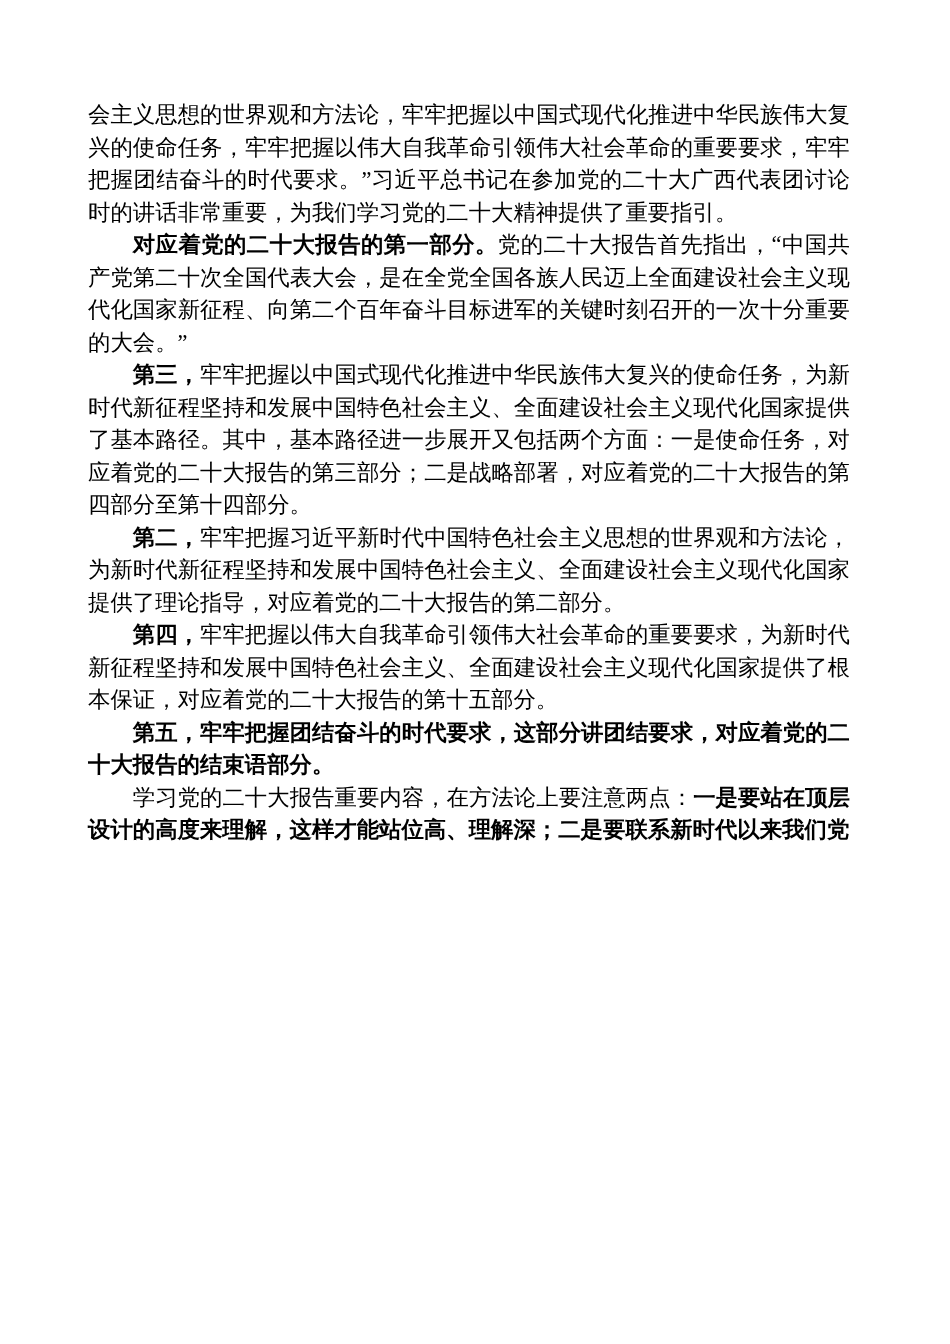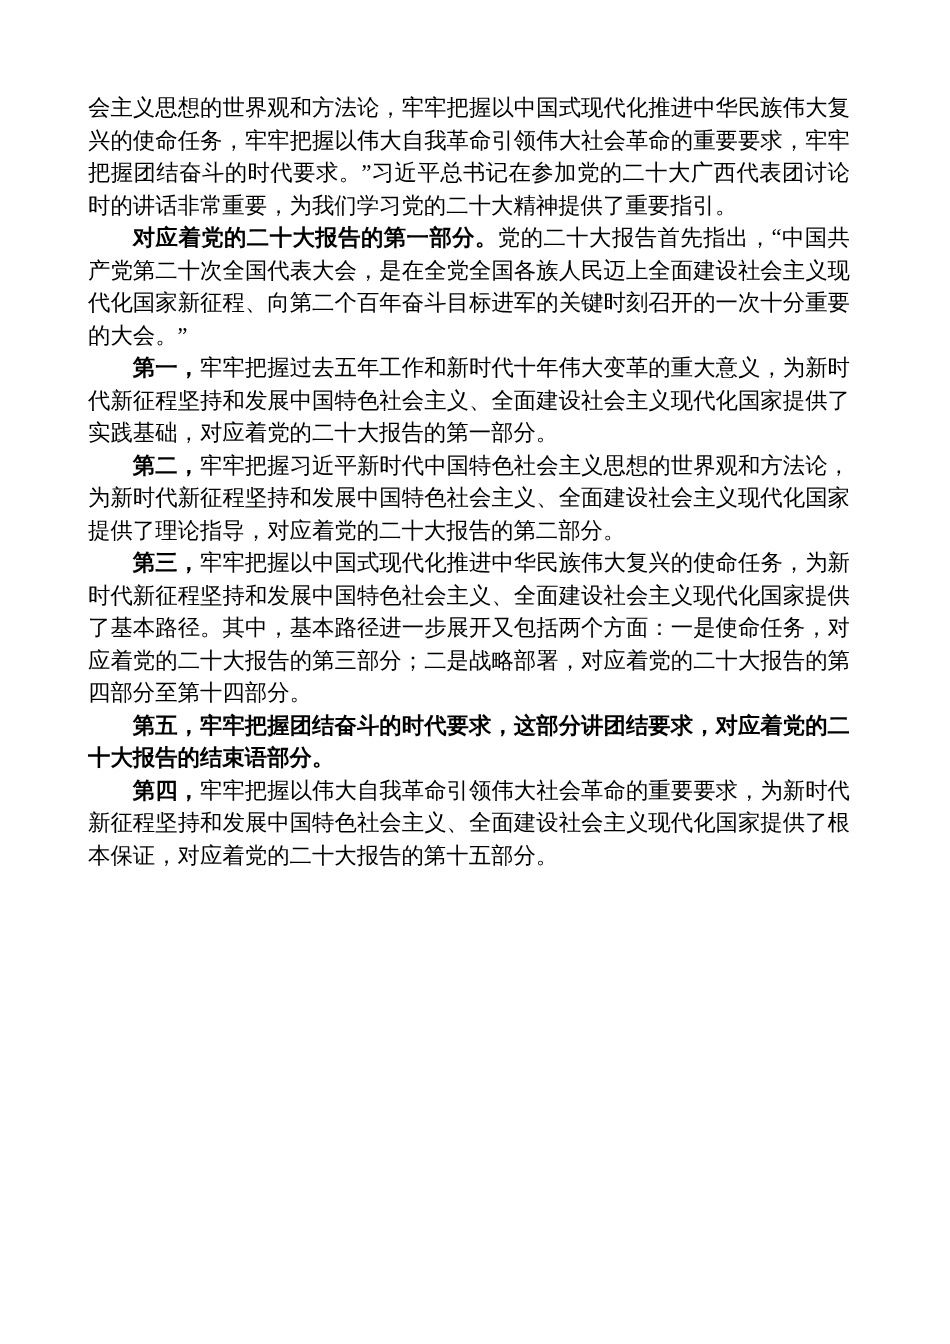--- a/index.html
+++ b/index.html
@@ -10,21 +10,21 @@
   .page {
     position: relative;
     width: 950px;
     height: 1344px;
     background: #ffffff;
     overflow: hidden;
   }
   .doc-body {
     position: absolute;
     left: 88px;
-    top: 92px;
+    top: 99px;
     width: 762px;
     color: #000000;
     font-family: "Liberation Serif", "DejaVu Serif", serif;
     font-size: 22.4px;
     line-height: 32.5px;
     text-align: justify;
   }
   .para {
     margin: 0;
     padding: 0;
@@ -36,19 +36,19 @@
     font-weight: bold;
   }
 </style>
 </head>
 <body>
 
 <div class="page">
   <div class="doc-body" id="doc-body">
       <p class="para"><span class="run">会主义思想的世界观和方法论，牢牢把握以中国式现代化推进中华民族伟大复兴的使命任务，牢牢把握以伟大自我革命引领伟大社会革命的重要要求，牢牢把握团结奋斗的时代要求。”习近平总书记在参加党的二十大广西代表团讨论时的讲话非常重要，为我们学习党的二十大精神提供了重要指引。</span></p>
       <p class="para indent"><span class="run bold">对应着党的二十大报告的第一部分。</span><span class="run">党的二十大报告首先指出，“中国共产党第二十次全国代表大会，是在全党全国各族人民迈上全面建设社会主义现代化国家新征程、向第二个百年奋斗目标进军的关键时刻召开的一次十分重要的大会。”</span></p>
-      <p class="para indent"><span class="run bold">第一，</span><span class="run">牢牢把握过去五年工作和新时代十年伟大变革的重大意义，为新时代新征程坚持和发展中国特色社会主义、全面建设社会主义现代化国家提供了实践基础，对应着党的二十大报告的第一部分。</span></p>
+      <p class="para indent"><span class="run bold">第三，</span><span class="run">牢牢把握以中国式现代化推进中华民族伟大复兴的使命任务，为新时代新征程坚持和发展中国特色社会主义、全面建设社会主义现代化国家提供了基本路径。其中，基本路径进一步展开又包括两个方面：一是使命任务，对应着党的二十大报告的第三部分；二是战略部署，对应着党的二十大报告的第四部分至第十四部分。</span></p>
       <p class="para indent"><span class="run bold">第二，</span><span class="run">牢牢把握习近平新时代中国特色社会主义思想的世界观和方法论，为新时代新征程坚持和发展中国特色社会主义、全面建设社会主义现代化国家提供了理论指导，对应着党的二十大报告的第二部分。</span></p>
-      <p class="para indent"><span class="run bold">第三，</span><span class="run">牢牢把握以中国式现代化推进中华民族伟大复兴的使命任务，为新时代新征程坚持和发展中国特色社会主义、全面建设社会主义现代化国家提供了基本路径。其中，基本路径进一步展开又包括两个方面：一是使命任务，对应着党的二十大报告的第三部分；二是战略部署，对应着党的二十大报告的第四部分至第十四部分。</span></p>
+      <p class="para indent"><span class="run bold">第四，</span><span class="run">牢牢把握以伟大自我革命引领伟大社会革命的重要要求，为新时代新征程坚持和发展中国特色社会主义、全面建设社会主义现代化国家提供了根本保证，对应着党的二十大报告的第十五部分。</span></p>
       <p class="para indent"><span class="run bold">第五，牢牢把握团结奋斗的时代要求，这部分讲团结要求，对应着党的二十大报告的结束语部分。</span></p>
-      <p class="para indent"><span class="run bold">第四，</span><span class="run">牢牢把握以伟大自我革命引领伟大社会革命的重要要求，为新时代新征程坚持和发展中国特色社会主义、全面建设社会主义现代化国家提供了根本保证，对应着党的二十大报告的第十五部分。</span></p>
+      <p class="para indent"><span class="run">学习党的二十大报告重要内容，在方法论上要注意两点：</span><span class="run bold">一是要站在顶层设计的高度来理解，这样才能站位高、理解深；二是要联系新时代以来我们党</span></p>
     </div>
 </div>
 
 </body></html>

